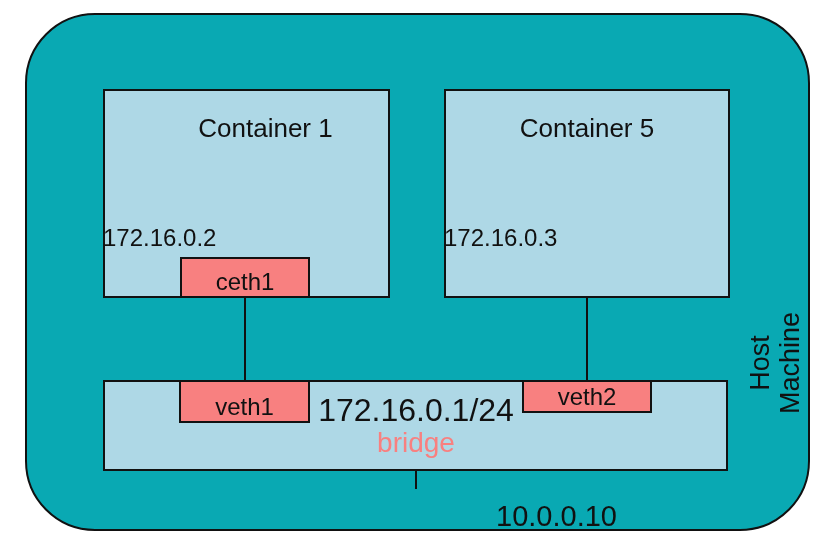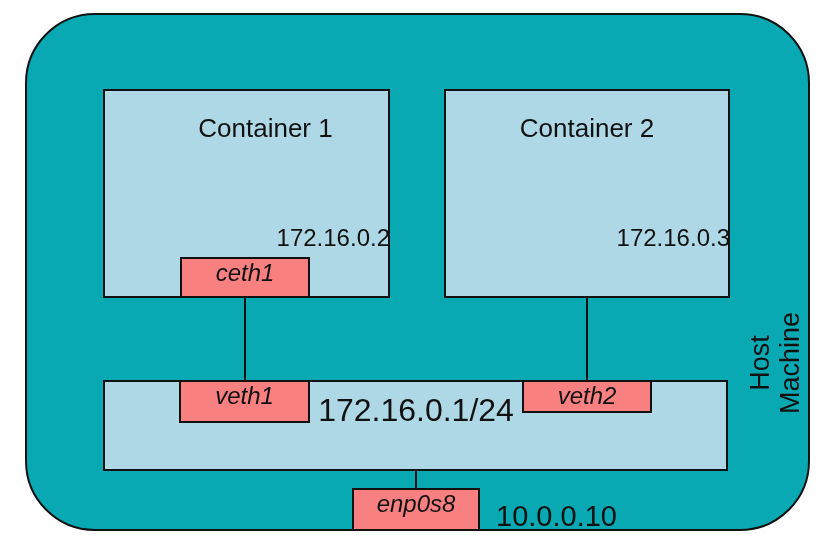--- a/index.html
+++ b/index.html
@@ -39,34 +39,33 @@
     z-index:2;
   }
   .container-1{left:103px;top:89px;width:287px;height:209px;}
   .container-2{left:444px;top:89px;width:286px;height:209px;}
   .bridge-box{left:103px;top:380px;width:625px;height:91px;}
   .iface-box{
     position:absolute;
     background:var(--iface-fill);
     border:2px solid var(--line-color);
     z-index:3;
-    display:flex;align-items:flex-start;justify-content:center;
+    display:flex;align-items:flex-end;justify-content:center;
     font-size:24px;
-    font-style:italic;
   }
   .ceth1{left:180px;top:257px;width:130px;height:41px;}
   .ceth2{left:522px;top:257px;width:130px;height:41px;}
   .veth1{left:179px;top:380px;width:131px;height:43px;}
   .veth2{left:522px;top:380px;width:130px;height:33px;}
   .enp0s8{left:352px;top:488px;width:128px;height:43px;}
   .label{position:absolute;z-index:4;white-space:nowrap;}
   .container-title{font-size:26px;text-align:center;}
   .title-1{left:103px;top:113px;width:287px;padding-left:38px;}
   .title-2{left:444px;top:113px;width:286px;}
-  .ip-label{font-size:24px;text-align:right;}
+  .ip-label{font-size:24px;text-align:left;}
   .ip-1{left:103px;top:224px;width:287px;}
   .ip-2{left:444px;top:224px;width:286px;}
   .bridge-ip{left:416px;top:392px;font-size:32px;transform:translateX(-50%);}
   .bridge-name{
     left:416px;top:427px;font-size:28px;
     transform:translateX(-50%);
     color:var(--bridge-text);
   }
   .uplink-ip{left:496px;top:492px;font-size:29px;margin-top:8px;}
   .host-label{
@@ -85,41 +84,39 @@
 
   <div class="connector conn-1"></div>
   <div class="connector conn-2"></div>
   <div class="connector conn-3"></div>
 
   <div class="blue-box container-1"></div>
   <div class="blue-box container-2"></div>
   <div class="blue-box bridge-box"></div>
 
   <div class="label container-title title-1">Container 1</div>
-  <div class="label container-title title-2">Container 2</div>
+  <div class="label container-title title-2">Container 5</div>
 
   <div class="label ip-label ip-1">172.16.0.2</div>
   <div class="label ip-label ip-2">172.16.0.3</div>
 
   <div class="iface-box ceth1">
     <span>ceth1</span>
   </div>
 
   <div class="iface-box veth1">
     <span>veth1</span>
   </div>
   <div class="iface-box veth2">
     <span>veth2</span>
   </div>
 
   <div class="label bridge-ip">172.16.0.1/24</div>
+  <div class="label bridge-name">bridge</div>
 
-  <div class="iface-box enp0s8">
-    <span>enp0s8</span>
-  </div>
   <div class="label uplink-ip">10.0.0.10</div>
 
   <div class="label host-label">
     <span>Host</span>
     <span>Machine</span>
   </div>
 
 </div>
 
 </body></html>

